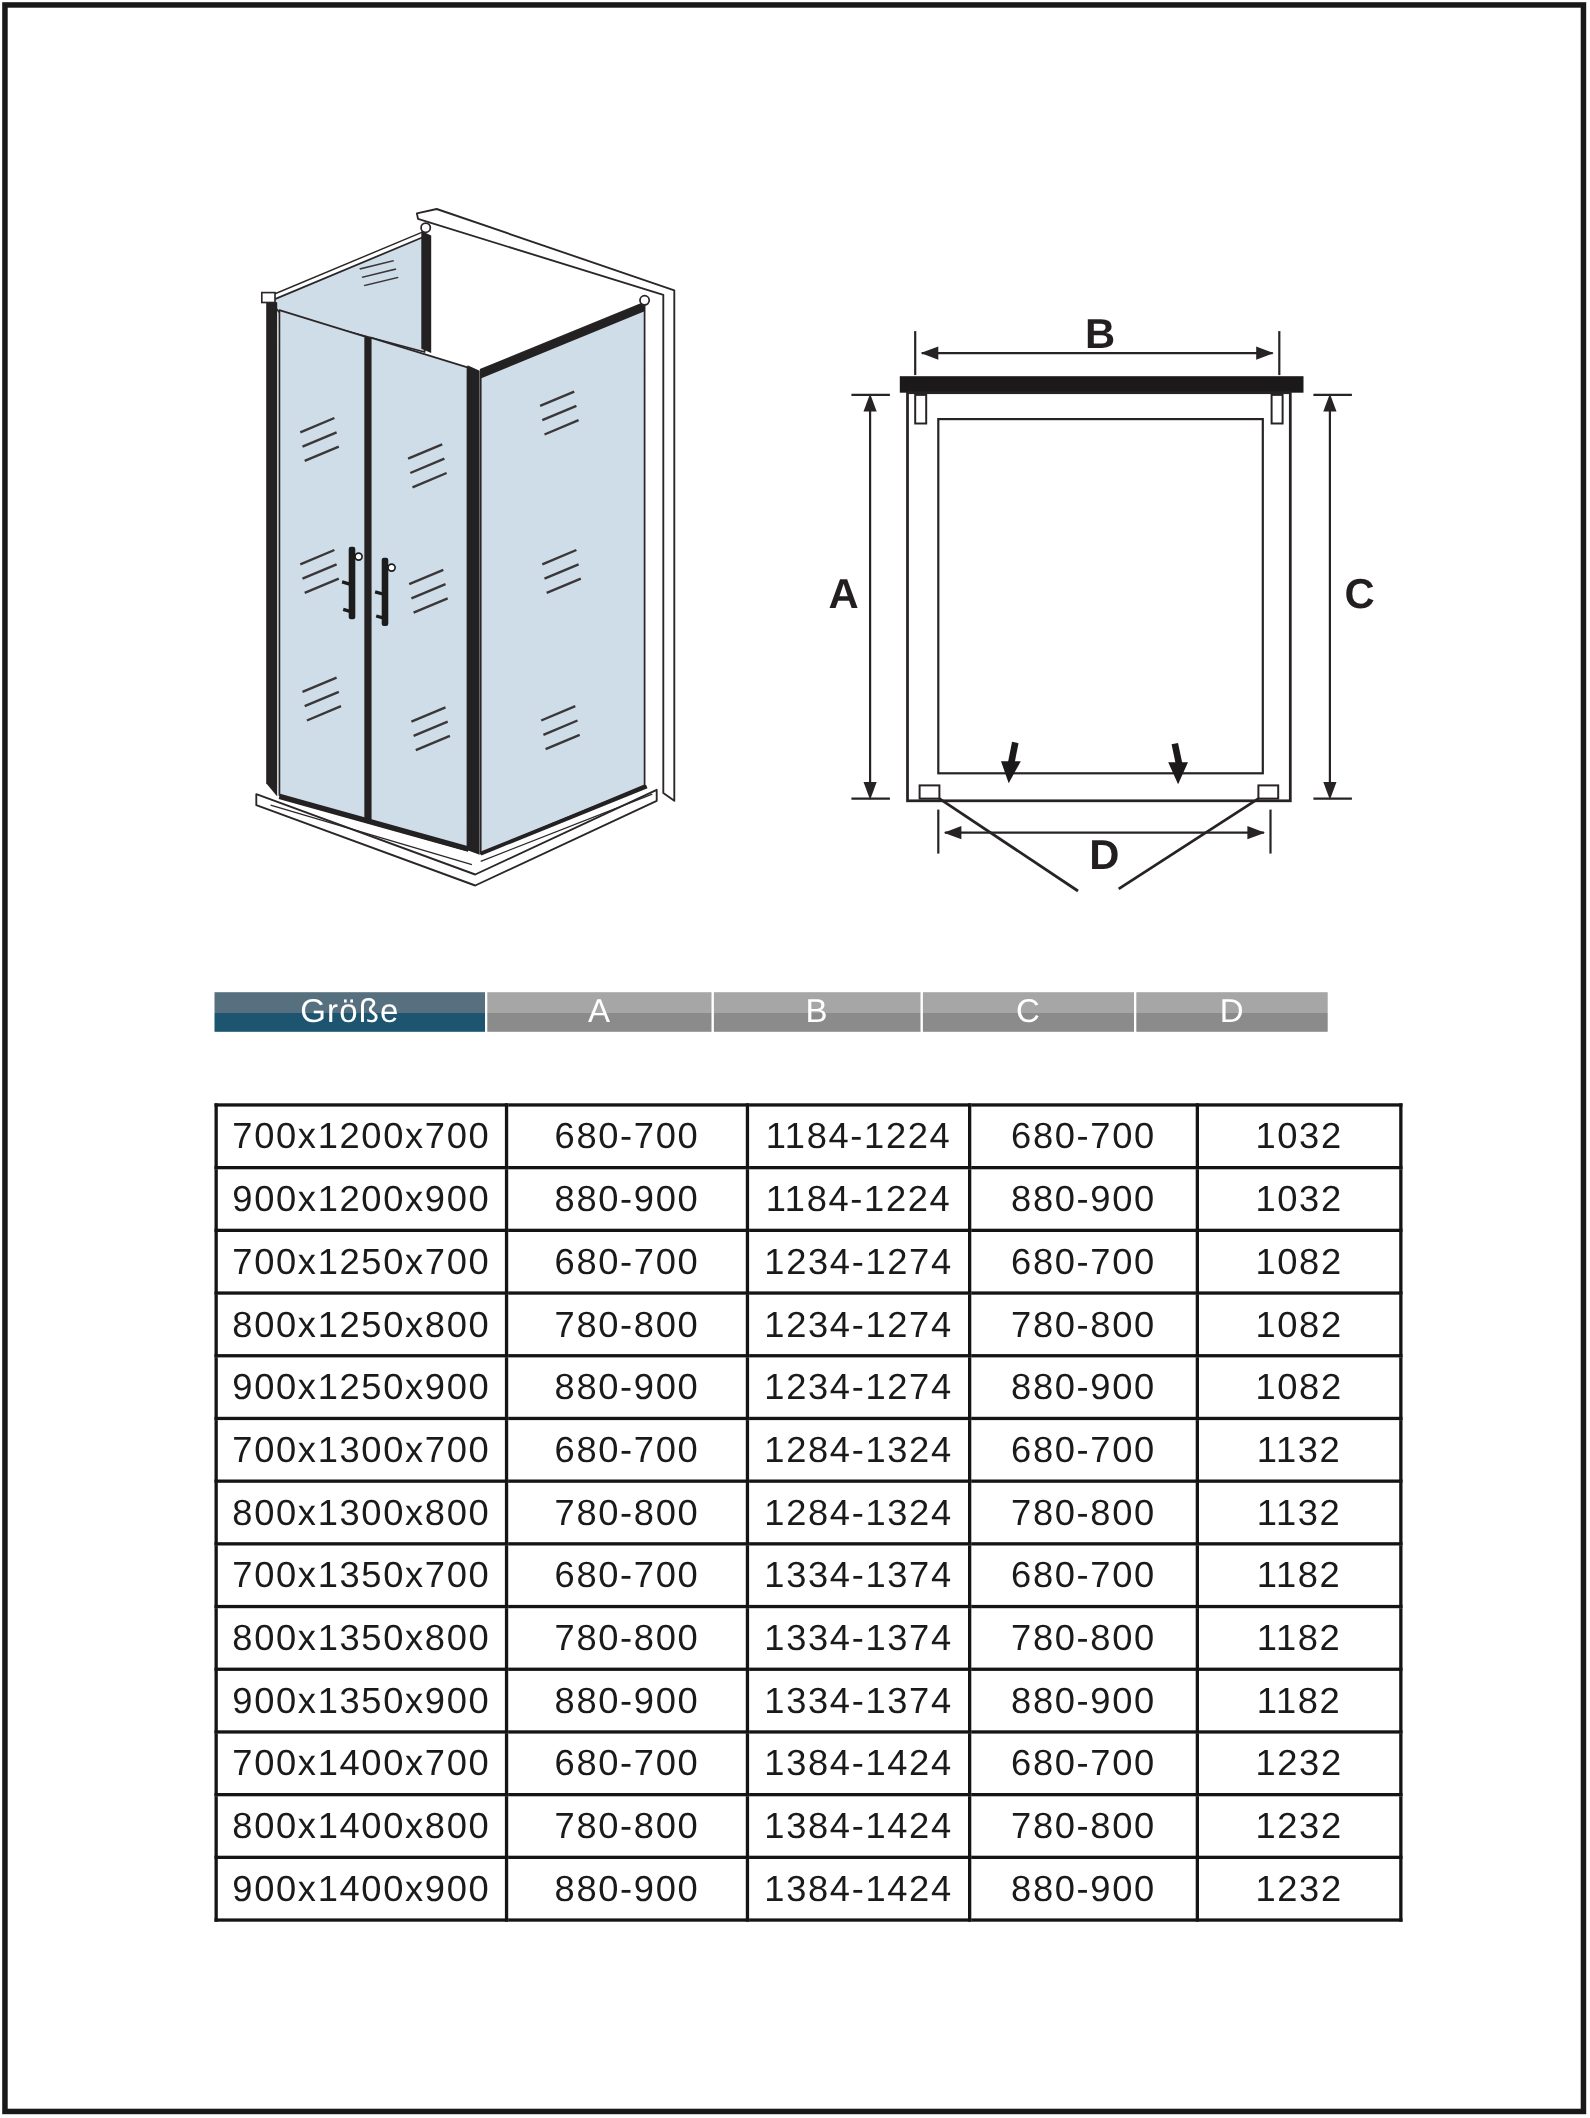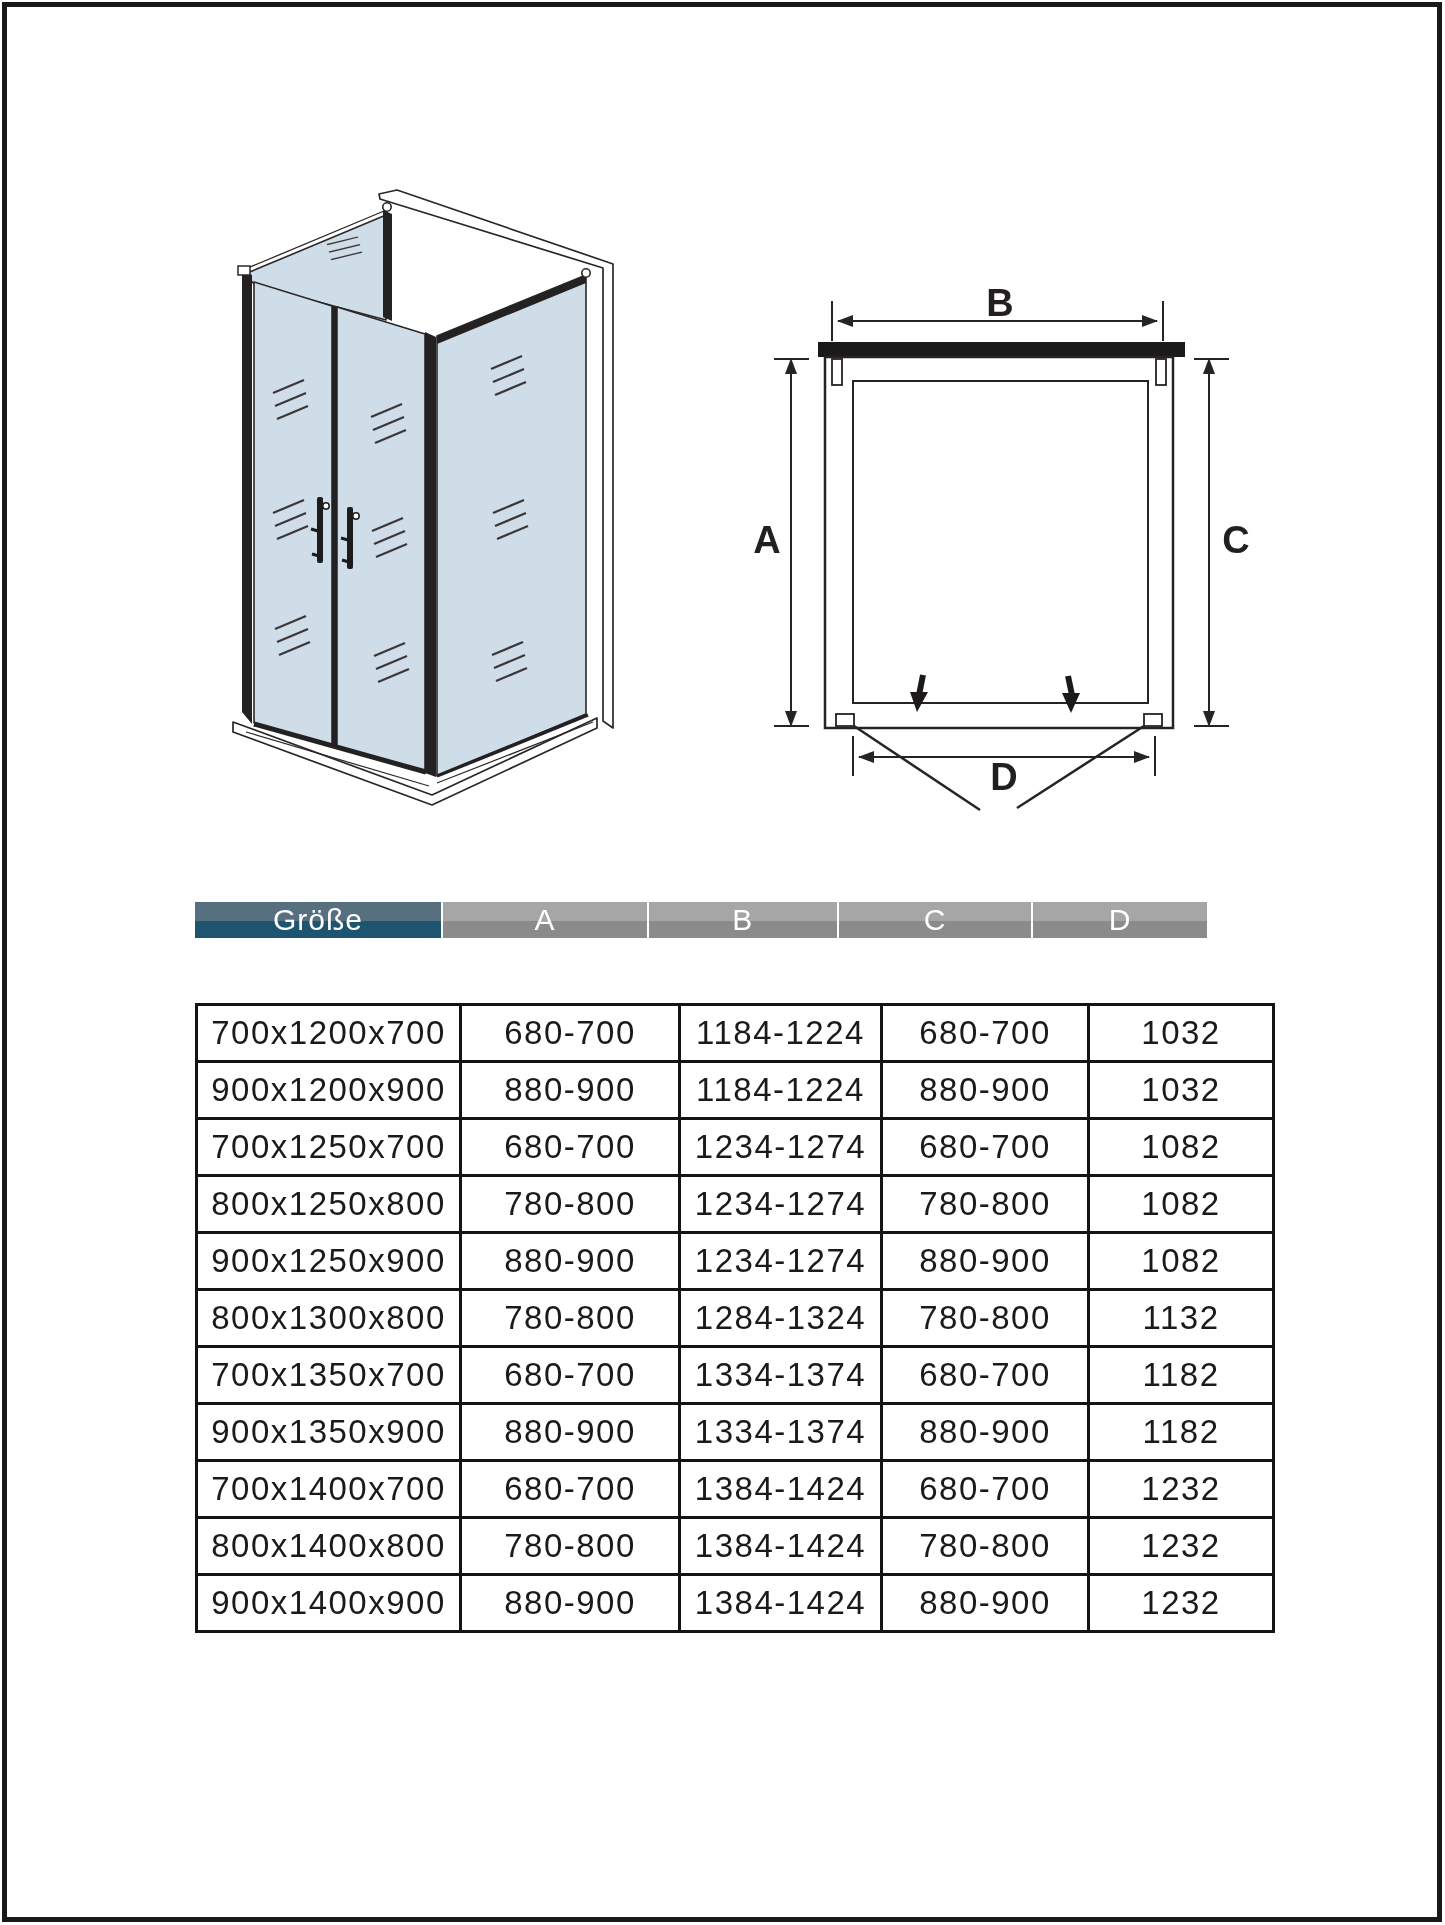--- a/index.html
+++ b/index.html
@@ -215,31 +215,45 @@
         <td>1082</td>
       </tr>
       <tr>
         <td>900x1250x900</td>
         <td>880-900</td>
         <td>1234-1274</td>
         <td>880-900</td>
         <td>1082</td>
       </tr>
       <tr>
+        <td>700x1300x700</td>
+        <td>680-700</td>
+        <td>1284-1324</td>
+        <td>680-700</td>
+        <td>1132</td>
+      </tr>
+      <tr>
         <td>800x1300x800</td>
         <td>780-800</td>
         <td>1284-1324</td>
         <td>780-800</td>
         <td>1132</td>
       </tr>
       <tr>
         <td>700x1350x700</td>
         <td>680-700</td>
         <td>1334-1374</td>
         <td>680-700</td>
+        <td>1182</td>
+      </tr>
+      <tr>
+        <td>800x1350x800</td>
+        <td>780-800</td>
+        <td>1334-1374</td>
+        <td>780-800</td>
         <td>1182</td>
       </tr>
       <tr>
         <td>900x1350x900</td>
         <td>880-900</td>
         <td>1334-1374</td>
         <td>880-900</td>
         <td>1182</td>
       </tr>
       <tr>

